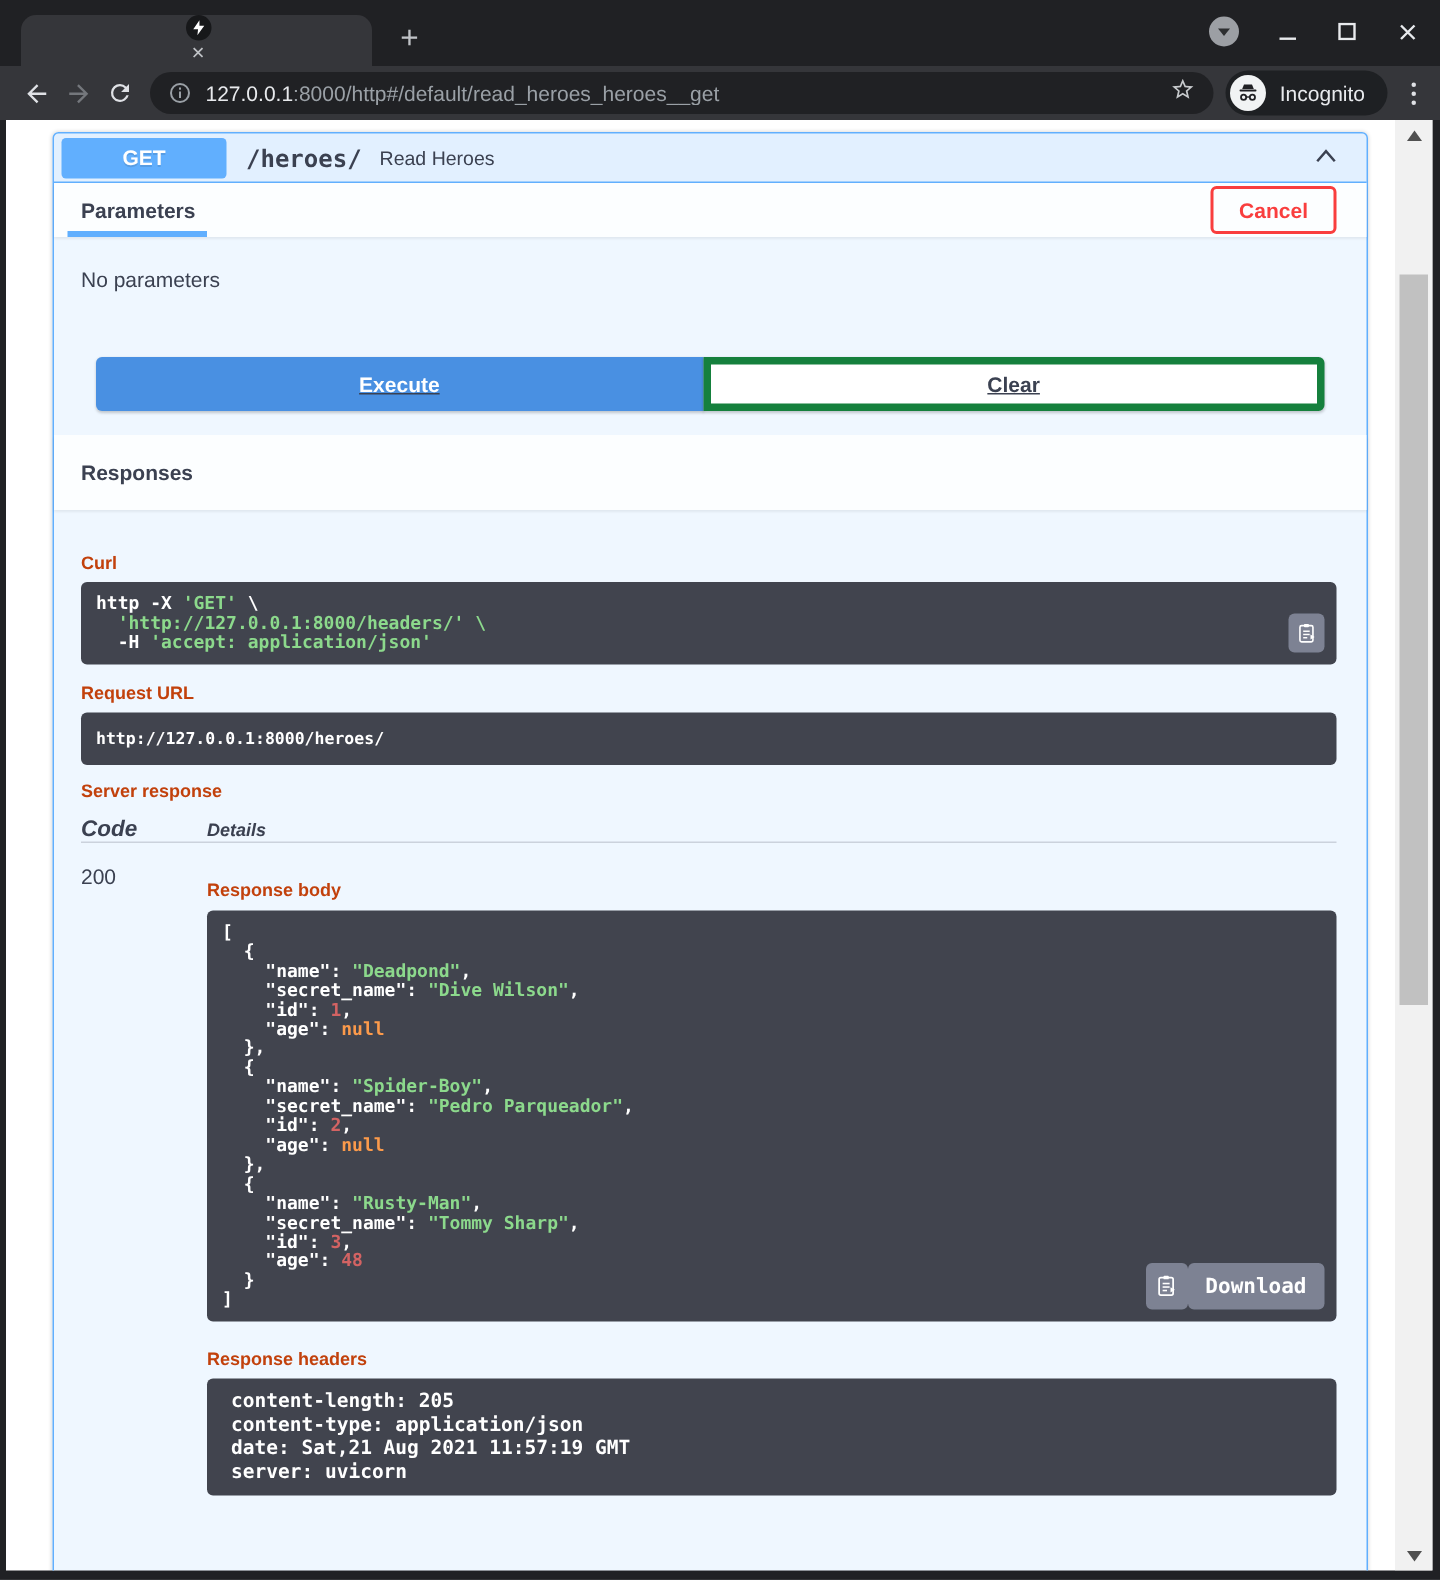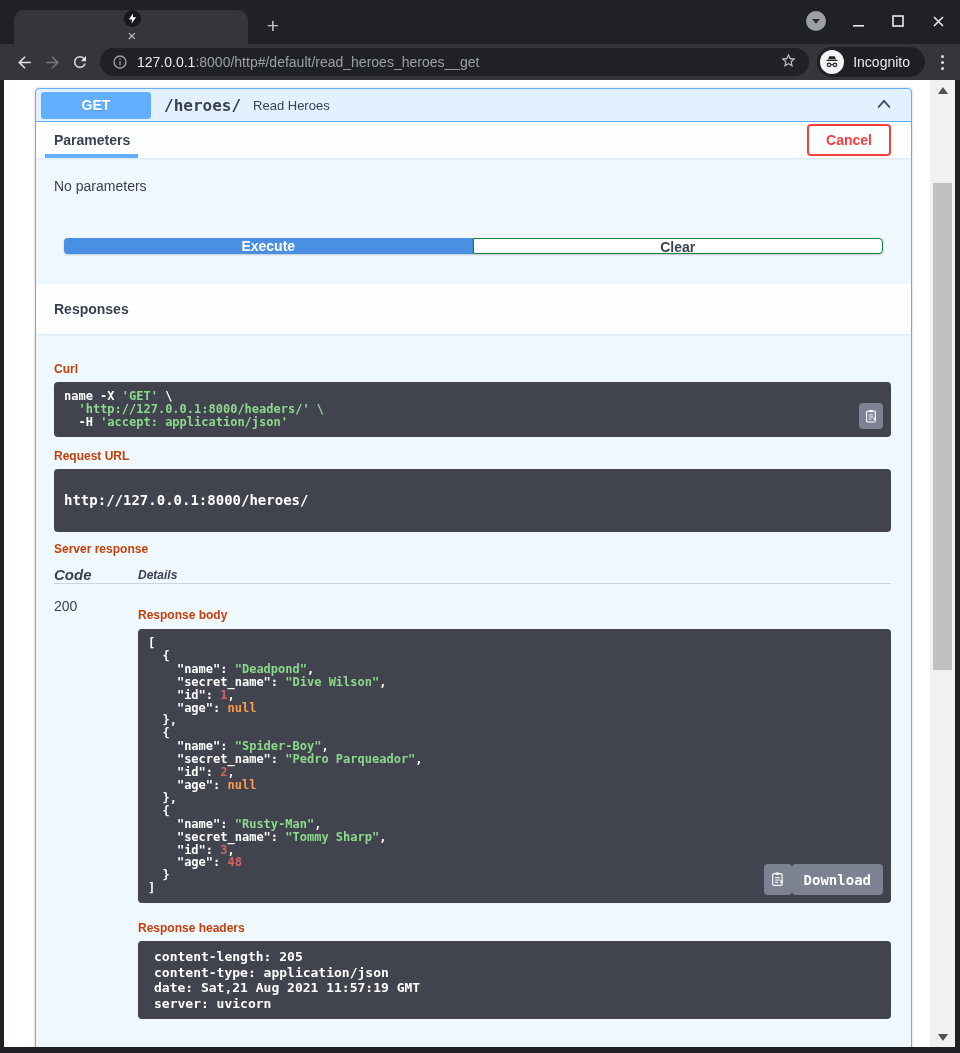--- a/index.html
+++ b/index.html
@@ -65,36 +65,36 @@
                     display:flex; align-items:center; padding:8px 20px 8px 18px; }
   .section-header.params { height:36px; }
   .section-header.resp { height:50px; margin-top:0; }
   .sec-title { font-size:14px; font-weight:bold; color:#3b4151; }
   .tab-underline { position:absolute; left:9px; bottom:0; width:93px; height:4px;
                    background:var(--method-blue,#61affe); }
   .cancel-btn { margin-left:auto; border:2px solid var(--cancel-red,#f93e3e); color:var(--cancel-red,#f93e3e);
                 background:transparent; font-weight:bold; font-size:14px; padding:6px 17px; border-radius:4px;
                 font-family:inherit; }
 
-  .params-wrap { padding-bottom:30px; }
+  .params-wrap { }
   .no-params { padding:20px 20px 0 18px; font-size:14px; color:#3b4151; }
-  .execute-row { display:flex; margin:44px 28px 0; height:16px; }
+  .execute-row { display:flex; margin:44px 28px 16px; height:36px;text-decoration:underline; }
   .execute-btn { flex:1; background:var(--execute-blue,#4990e2); color:#fff; font-weight:bold; font-size:14px;
                  border:none; border-radius:4px 0 0 4px; font-family:inherit; box-shadow:0 1px 2px rgba(0,0,0,.2); }
   .clear-btn { flex:1; background:#fff; color:#3b4151; font-weight:bold; font-size:14px;
-               border:1px solid #15803d; border-radius:0 4px 4px 0; font-family:inherit;
+               border:5px solid #15803d; border-radius:0 4px 4px 0; font-family:inherit;
                box-shadow:0 1px 2px rgba(0,0,0,.2); }
 
   .responses-body { padding:28px 20px 40px 18px; }
   .blk-label { font-size:12px; font-weight:bold; color:#c2410c; }
   pre.codeblock { background:var(--code-bg,#41444e); border-radius:4px; color:#fff;
                   font-family:"DejaVu Sans Mono", monospace; font-weight:bold; white-space:pre;
                   position:relative; overflow:hidden; }
   .curl-pre { margin-top:6px; padding:8px 10px; font-size:12px; line-height:13px; }
-  .url-pre  { margin-top:6px; margin-bottom:0; padding:24px 10px; font-size:14px; line-height:15px; }
+  .url-pre  { margin-top:6px; margin-bottom:0; padding:10px 10px; font-size:11px; line-height:15px; }
   .json-pre { margin-top:7px; padding:8px 10px; font-size:12px; line-height:12.9px; }
   .hdrs-pre { margin-top:6px; padding:8px 16px; font-size:13px; line-height:15.5px; }
   .mt12 { margin-top:12px; } .mt10 { margin-top:10px; } .mt18 { margin-top:18px; }
 
   .tok-s { color:var(--code-string,#8cd98c); }
   .tok-n { color:var(--code-number,#d36363); }
   .tok-l { color:var(--code-literal,#fb9a4b); }
   .tok-k, .tok-p { color:#ffffff; }
 
   .copy-btn { position:absolute; right:8px; bottom:8px; width:24px; height:26px; border:none;
@@ -248,21 +248,21 @@
 
         <div class="responses-body">
           <div class="blk-label">Curl</div>
           <pre class="codeblock curl-pre"><button class="copy-btn"><svg width="13" height="15" viewBox="0 0 24 26">
                   <rect x="3" y="3" width="16" height="20" rx="2" fill="none" stroke="#fff" stroke-width="2"></rect>
                   <rect x="8" y="1" width="6" height="4" rx="1" fill="#fff"></rect>
                   <rect x="7" y="9" width="8" height="1.8" fill="#fff"></rect>
                   <rect x="7" y="13" width="8" height="1.8" fill="#fff"></rect>
                   <rect x="7" y="17" width="5" height="1.8" fill="#fff"></rect>
                   <path d="M16 14 l5 3 -5 3 z" fill="#fff"></path>
-                </svg></button><span class="tok-p">name -X </span><span class="tok-s">'GET'</span><span class="tok-p"> \</span>
+                </svg></button><span class="tok-p">http -X </span><span class="tok-s">'GET'</span><span class="tok-p"> \</span>
 <span class="tok-p">  </span><span class="tok-s">'http://127.0.0.1:8000/headers/'</span><span class="tok-s"> \</span>
 <span class="tok-p">  -H </span><span class="tok-s">'accept: application/json'</span></pre>
 
           <div class="blk-label mt12">Request URL</div>
           <pre class="codeblock url-pre">http://127.0.0.1:8000/heroes/</pre>
 
           <div class="blk-label mt10">Server response</div>
 
           <div class="resp-table">
             <div class="resp-thead">

